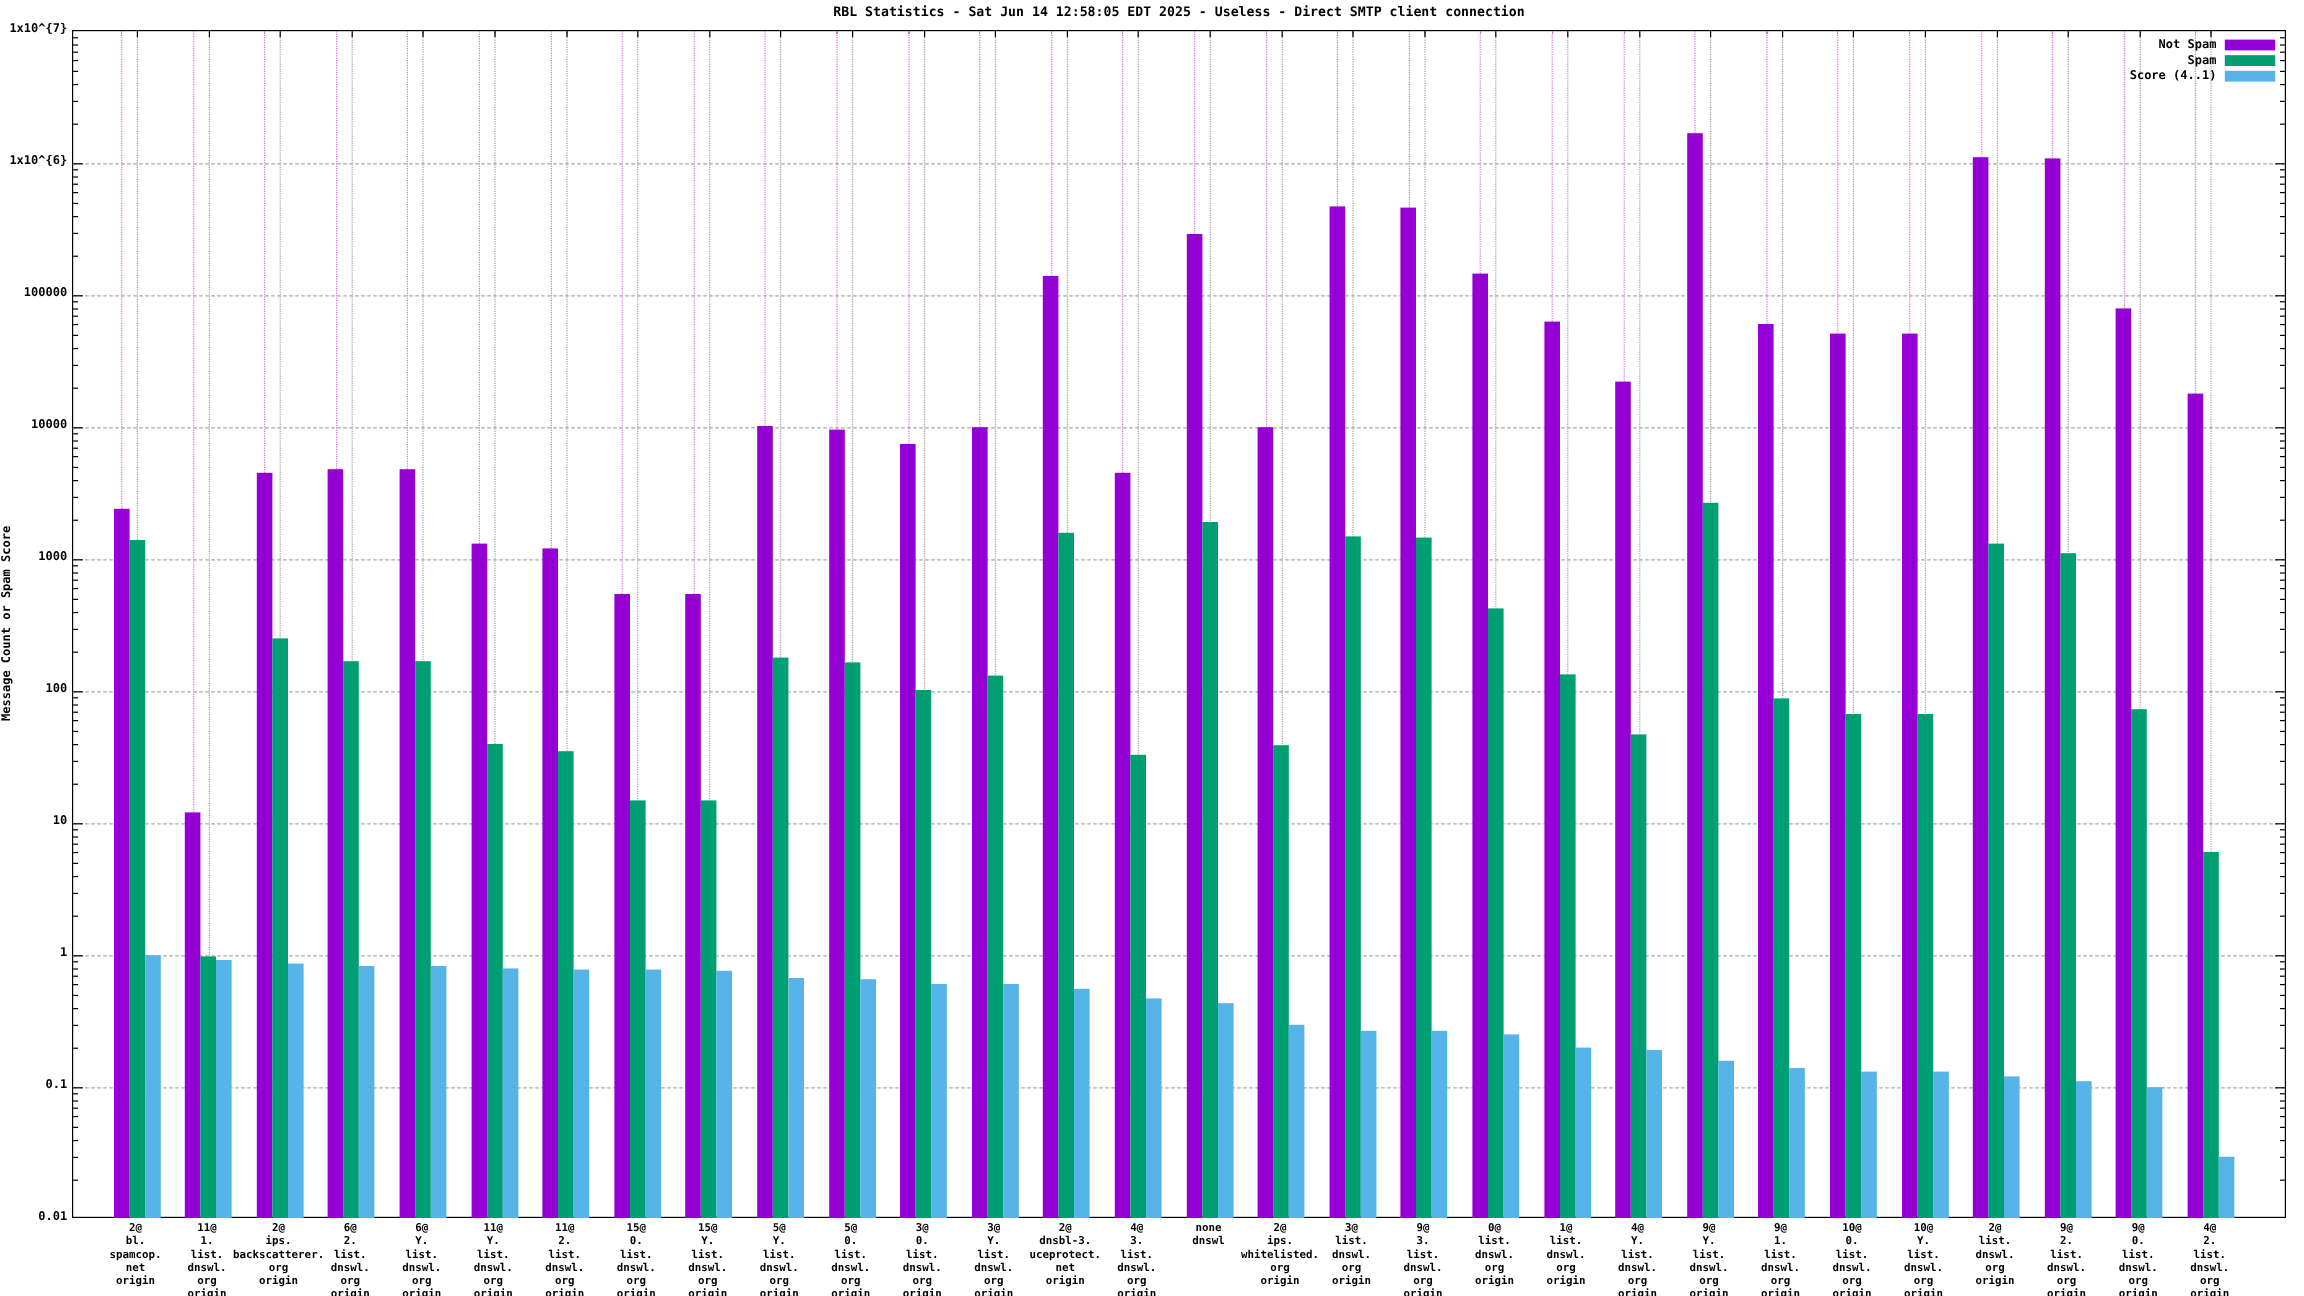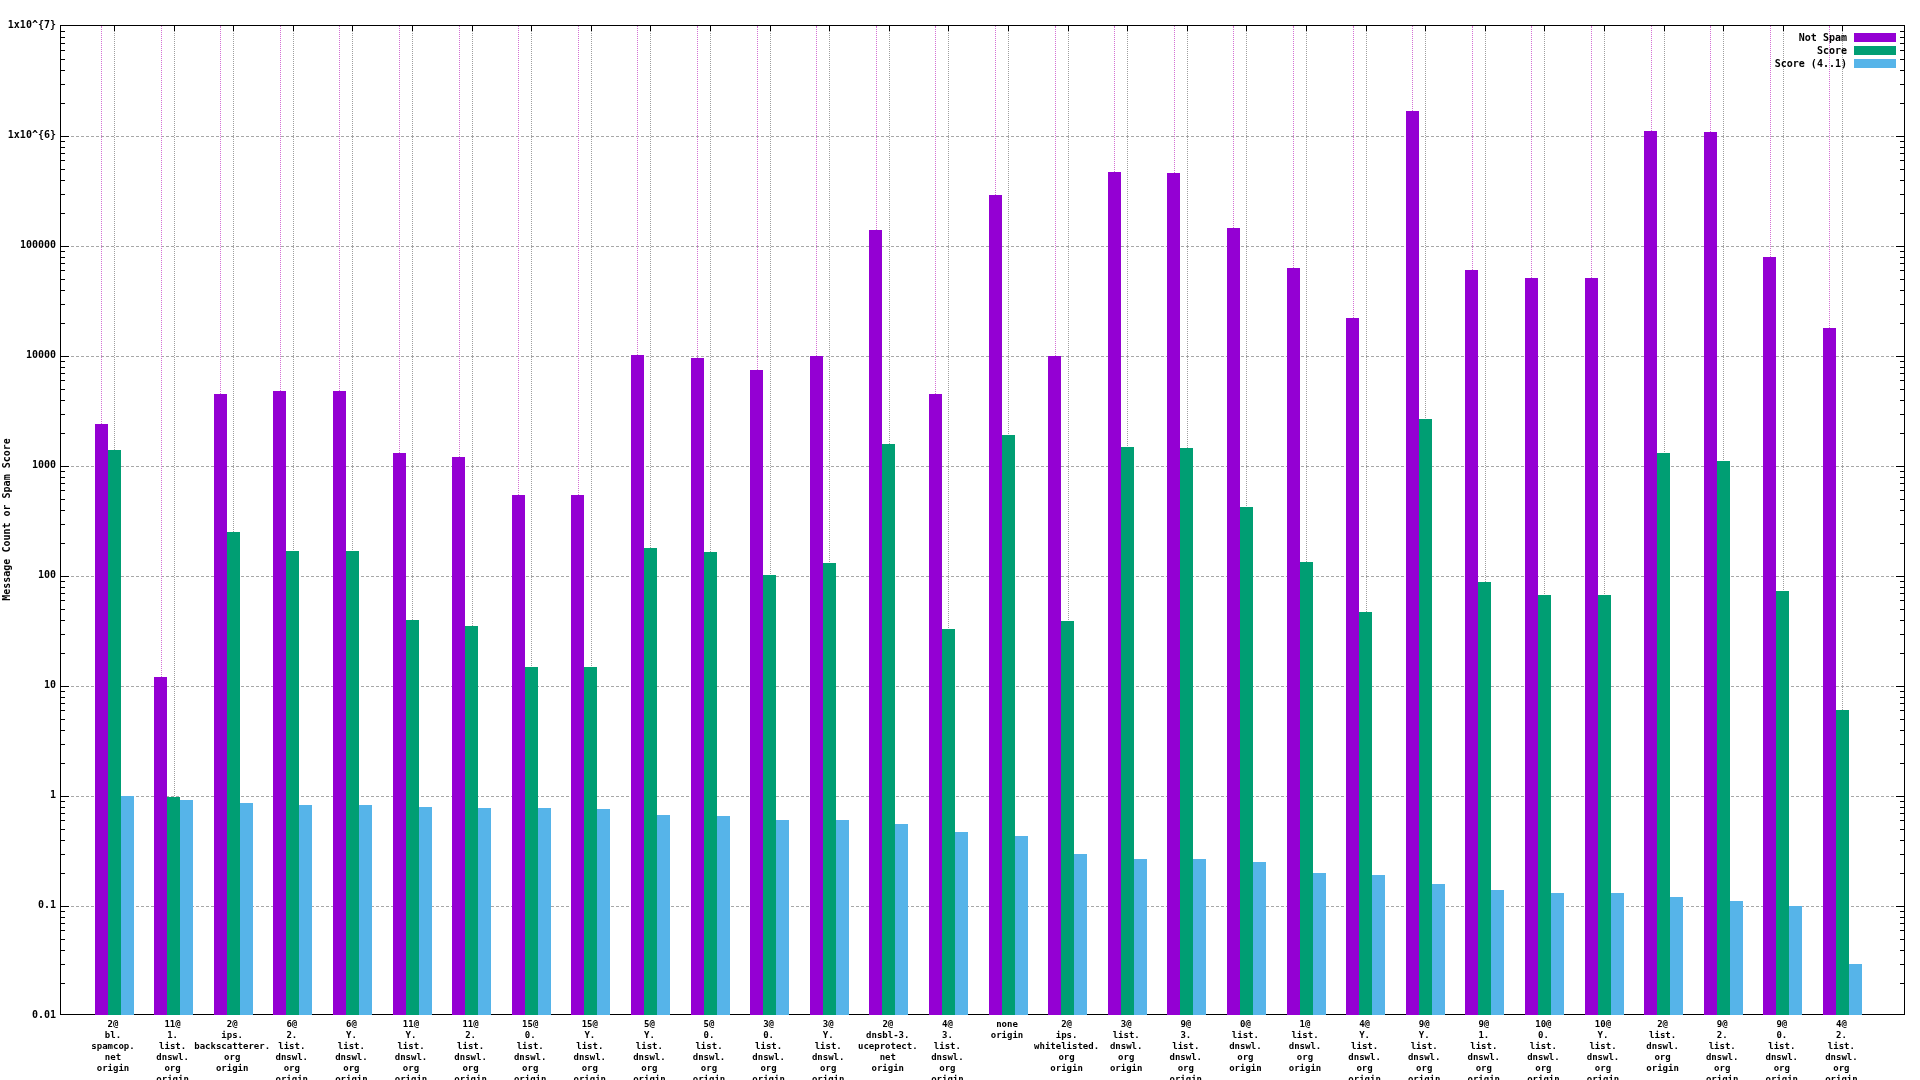--- a/index.html
+++ b/index.html
@@ -22,20 +22,21 @@
         line-height:11px;white-space:pre-line;}
   #legend{position:absolute;right:24px;top:31px;}
   .lrow{display:flex;align-items:center;justify-content:flex-end;height:13px;}
   .ltxt{font-size:10px;font-weight:bold;margin-right:7px;white-space:pre;}
   .lsw{width:42px;height:9px;}
 </style>
 </head>
 <body>
 
 <div id="chart">
+  <div class="title">RBL Statistics - Sat Jun 14 12:58:05 EDT 2025 - Useless - Direct SMTP client connection</div>
   <div class="ylab">Message Count or Spam Score</div>
   <div id="plot">
       <div class="hgrid" style="top: 110px;"></div>
       <div class="hgrid" style="top: 220px;"></div>
       <div class="hgrid" style="top: 330px;"></div>
       <div class="hgrid" style="top: 440px;"></div>
       <div class="hgrid" style="top: 550px;"></div>
       <div class="hgrid" style="top: 660px;"></div>
       <div class="hgrid" style="top: 770px;"></div>
       <div class="hgrid" style="top: 880px;"></div>
@@ -504,21 +505,21 @@
 uceprotect.
 net
 origin</div>
       <div class="xlab" style="left: 882.4px; top: 1019px;">4@
 3.
 list.
 dnswl.
 org
 origin</div>
       <div class="xlab" style="left: 942px; top: 1019px;">none
-origin</div>
+dnswl</div>
       <div class="xlab" style="left: 1001.6px; top: 1019px;">2@
 ips.
 whitelisted.
 org
 origin</div>
       <div class="xlab" style="left: 1061.2px; top: 1019px;">3@
 list.
 dnswl.
 org
 origin</div>
@@ -591,21 +592,21 @@
 dnswl.
 org
 origin</div>
     </div>
   <div id="legend">
       <div class="lrow">
         <div class="ltxt">Not Spam</div>
         <div class="lsw" style="background: rgb(148, 0, 211);"></div>
       </div>
       <div class="lrow">
-        <div class="ltxt">Score</div>
+        <div class="ltxt">Spam</div>
         <div class="lsw" style="background: rgb(0, 158, 115);"></div>
       </div>
       <div class="lrow">
         <div class="ltxt">Score (4..1)</div>
         <div class="lsw" style="background: rgb(86, 180, 233);"></div>
       </div>
     </div>
 </div>
 
 </body></html>

